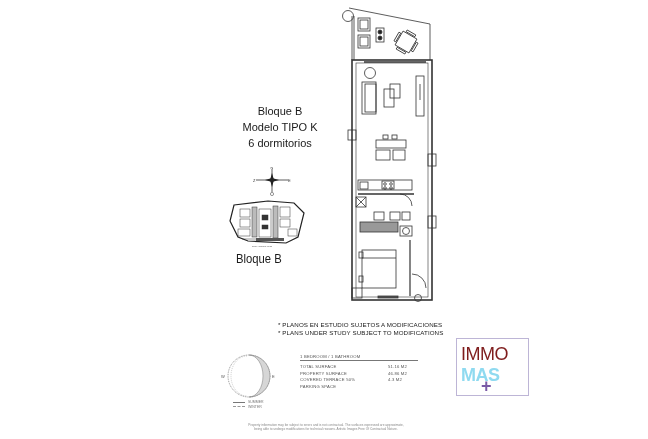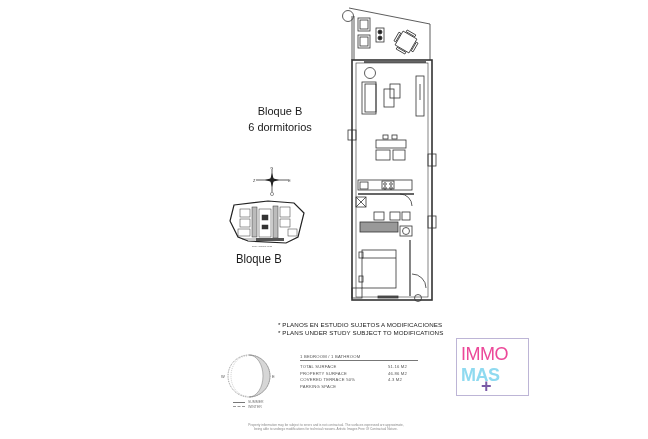--- a/index.html
+++ b/index.html
@@ -7,30 +7,31 @@
   .abs { position:absolute; }
   .title-block { left:225px; top:103px; width:110px; text-align:center; font-size:11px; line-height:16px; color:#1a1a1a; }
   .bloque-label { left:236px; top:252px; font-size:12.5px; color:#1a1a1a; font-family:"Liberation Sans", sans-serif; transform:scaleX(0.9); transform-origin:left; }
   .notes { left:278px; top:321px; font-size:6.2px; line-height:8px; color:#1a1a1a; letter-spacing:0.1px; }
   .surf { left:300px; top:354px; width:118px; font-size:4.2px; color:#555; letter-spacing:0.2px; }
   .surf-head { border-bottom:0.6px solid #777; padding-bottom:1px; margin-bottom:3px; }
   .surf-row { display:flex; justify-content:space-between; line-height:6.5px; }
   .surf-row span:last-child { width:30px; text-align:left; }
   .footer { left:228px; top:423px; width:196px; text-align:center; font-size:3.2px; line-height:4px; color:#888; }
   .logo { left:456px; top:338px; width:73px; height:58px; border:1.5px solid #bdb5d6; box-sizing:border-box; background:#fff; }
-  .logo-immo { position:absolute; left:4px; top:6px; font-size:18px; font-weight:normal; color:#ec4899; letter-spacing:-0.5px; line-height:18px; }
+  .logo-immo { position:absolute; left:4px; top:6px; font-size:18px; font-weight:normal; color:#7f1d1d; letter-spacing:-0.5px; line-height:18px; }
   .logo-mas { position:absolute; left:4px; top:24px; font-size:18px; color:#8fdaf0; letter-spacing:-0.5px; line-height:24px; font-weight:bold; }
   .logo-plus { position:absolute; left:24px; top:38px; font-size:18px; color:#7a5aa6; font-weight:bold; line-height:18px; }
   .sun-labels { left:233px; top:400px; font-size:3.5px; line-height:4.5px; color:#777; }
 </style>
 </head>
 <body>
 
 <div class="abs title-block">
   <div>Bloque B</div>
+  <div>Modelo TIPO K</div>
   <div>6 dormitorios</div>
 </div>
 
 <svg class="abs" style="left:252px;top:167px;" width="40" height="30" viewBox="0 0 40 30">
   <line x1="4" y1="13" x2="36" y2="13" stroke="#333" stroke-width="0.8"></line>
   <line x1="20" y1="2" x2="20" y2="25" stroke="#333" stroke-width="0.8"></line>
   <polygon points="20,6 22,13 20,20 18,13" fill="#222"></polygon>
   <polygon points="13,13 20,11 27,13 20,15" fill="#222"></polygon>
   <text x="1" y="15" font-size="4" fill="#333" font-family="Liberation Sans, sans-serif">Z</text>
   <text x="36" y="15" font-size="4" fill="#333" font-family="Liberation Sans, sans-serif">E</text>

